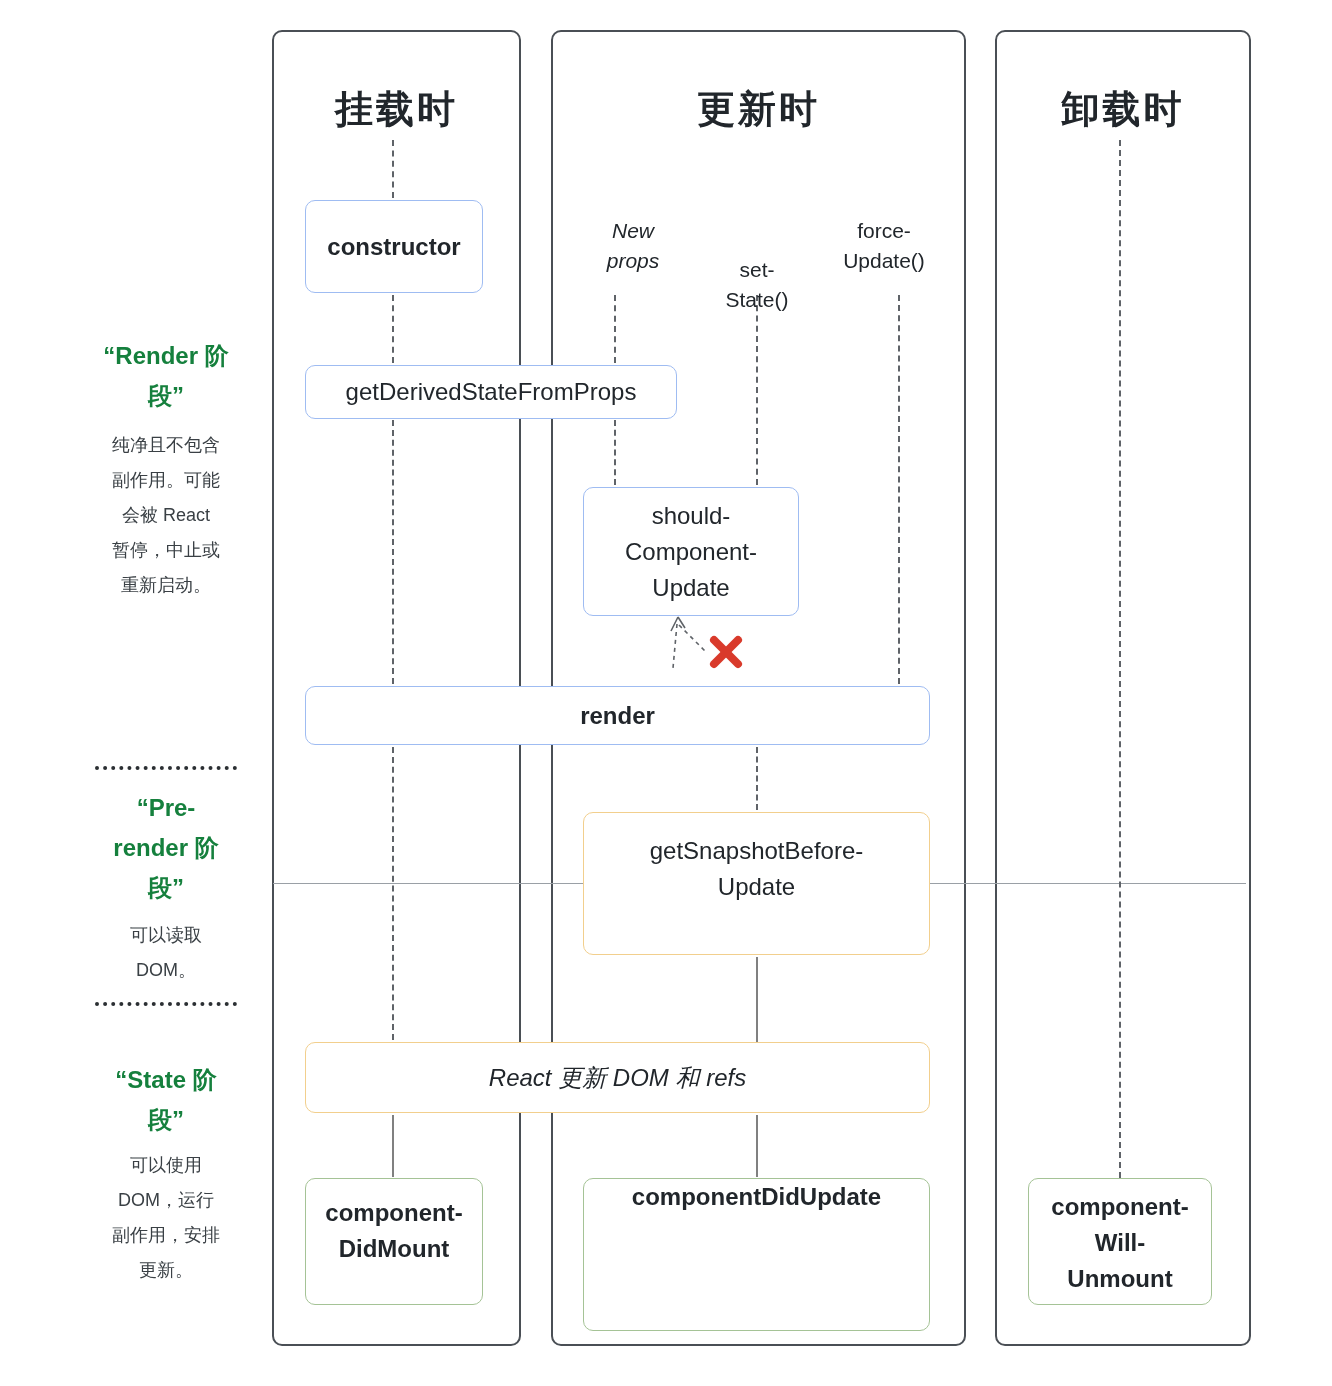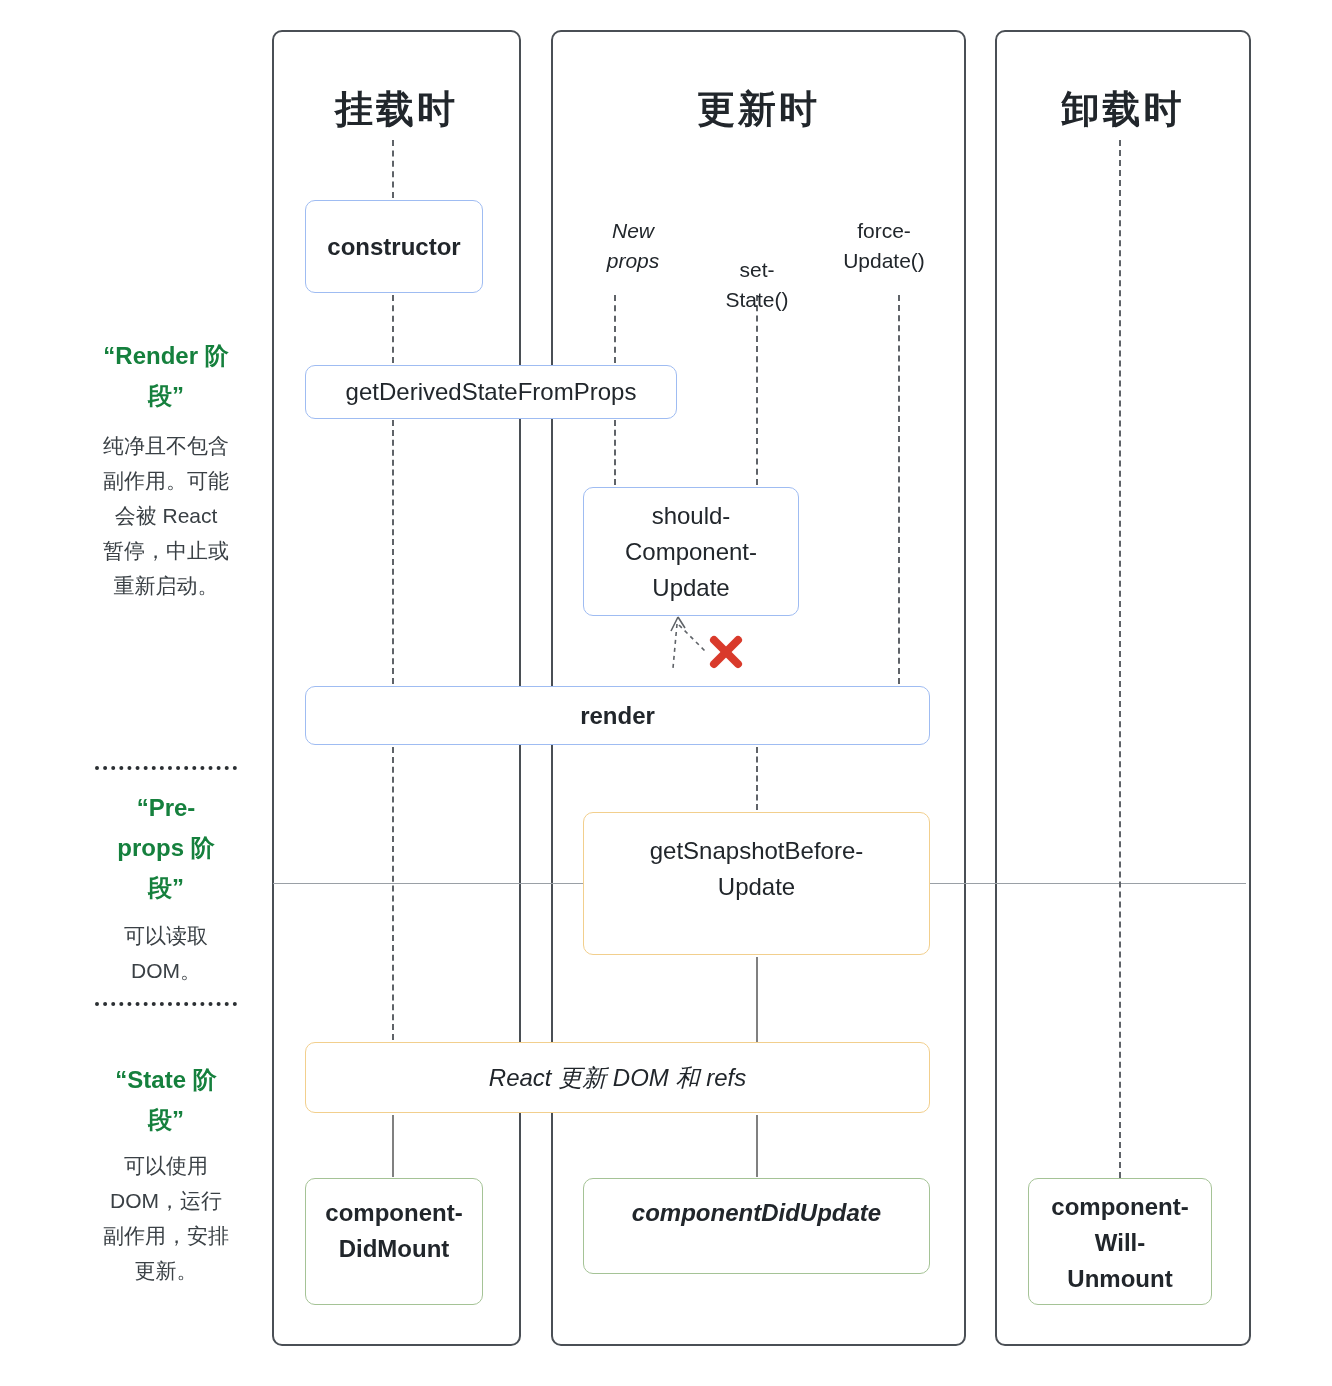--- a/index.html
+++ b/index.html
@@ -26,21 +26,21 @@
   .box.italic{font-style:italic;}
   .box.top{align-items:flex-start;}
   .pre{white-space:pre-line;}
 
   
   .trigger{position:absolute;width:140px;text-align:center;font-size:21px;line-height:30px;color:#21262b;z-index:2;}
   .trigger.italic{font-style:italic;}
 
   
   .phase-title{position:absolute;left:85px;width:162px;text-align:center;font-size:24px;font-weight:600;line-height:40px;color:#15803d;z-index:2;}
-  .phase-desc{position:absolute;left:85px;width:162px;text-align:center;font-size:21px;line-height:35px;color:#3a4045;z-index:2;}
+  .phase-desc{position:absolute;left:85px;width:162px;text-align:center;font-size:18px;line-height:35px;color:#3a4045;z-index:2;}
   .phase-sep{position:absolute;left:95px;width:142px;height:0;border-top:4px dotted #2b2f33;z-index:2;}
 
   svg{position:absolute;z-index:4;}
 </style>
 </head>
 <body>
 
 <div id="stage">
 
   <div class="col" style="left:272px;top:30px;width:245px;height:1312px;">
@@ -58,21 +58,21 @@
   <div class="phase-title pre" style="top:336px;">“Render 阶
 段”</div>
   <div class="phase-desc pre" style="top:428px;">纯净且不包含
 副作用。可能
 会被 React
 暂停，中止或
 重新启动。</div>
 
   <div class="phase-sep" style="top:766px;"></div>
   <div class="phase-title pre" style="top:788px;">“Pre-
-props 阶
+render 阶
 段”</div>
   <div class="phase-desc pre" style="top:918px;">可以读取
 DOM。</div>
   <div class="phase-sep" style="top:1002px;"></div>
 
   <div class="phase-title pre" style="top:1060px;">“State 阶
 段”</div>
   <div class="phase-desc pre" style="top:1148px;text-align:center;">可以使用
 DOM，运行
 副作用，安排
@@ -112,21 +112,21 @@
   <div class="box blue bold" style="left:305px;top:686px;width:625px;height:59px;">render</div>
 
   <div class="box orange pre top" style="left:583px;top:812px;width:347px;height:143px;padding-top:20px;">getSnapshotBefore-
 Update</div>
 
   <div class="box orange italic" style="left:305px;top:1042px;width:625px;height:71px;">React 更新 DOM 和 refs</div>
 
   <div class="box green bold pre top" style="left:305px;top:1178px;width:178px;height:127px;padding-top:16px;">component-
 DidMount</div>
 
-  <div class="box green bold top" style="left:583px;top:1178px;width:347px;height:96px;padding-top:16px;font-style:italic;">componentDidUpdate</div>
+  <div class="box green bold top" style="left:583px;top:1178px;width:347px;height:153px;">componentDidUpdate</div>
 
   <div class="box green bold pre top" style="left:1028px;top:1178px;width:184px;height:127px;padding-top:10px;">component-
 Will-
 Unmount</div>
 
   <svg style="left:656px;top:614px;" width="64" height="64" viewBox="0 0 64 64">
     <line x1="21" y1="10" x2="17" y2="54" stroke="#5f6368" stroke-width="1.6" stroke-dasharray="4,4"></line>
     <line x1="23" y1="11" x2="50" y2="38" stroke="#5f6368" stroke-width="1.6" stroke-dasharray="4,4"></line>
     <path d="M22,3 L15,17 M22,3 L29,14" stroke="#5f6368" stroke-width="1.6" fill="none"></path>
   </svg>

